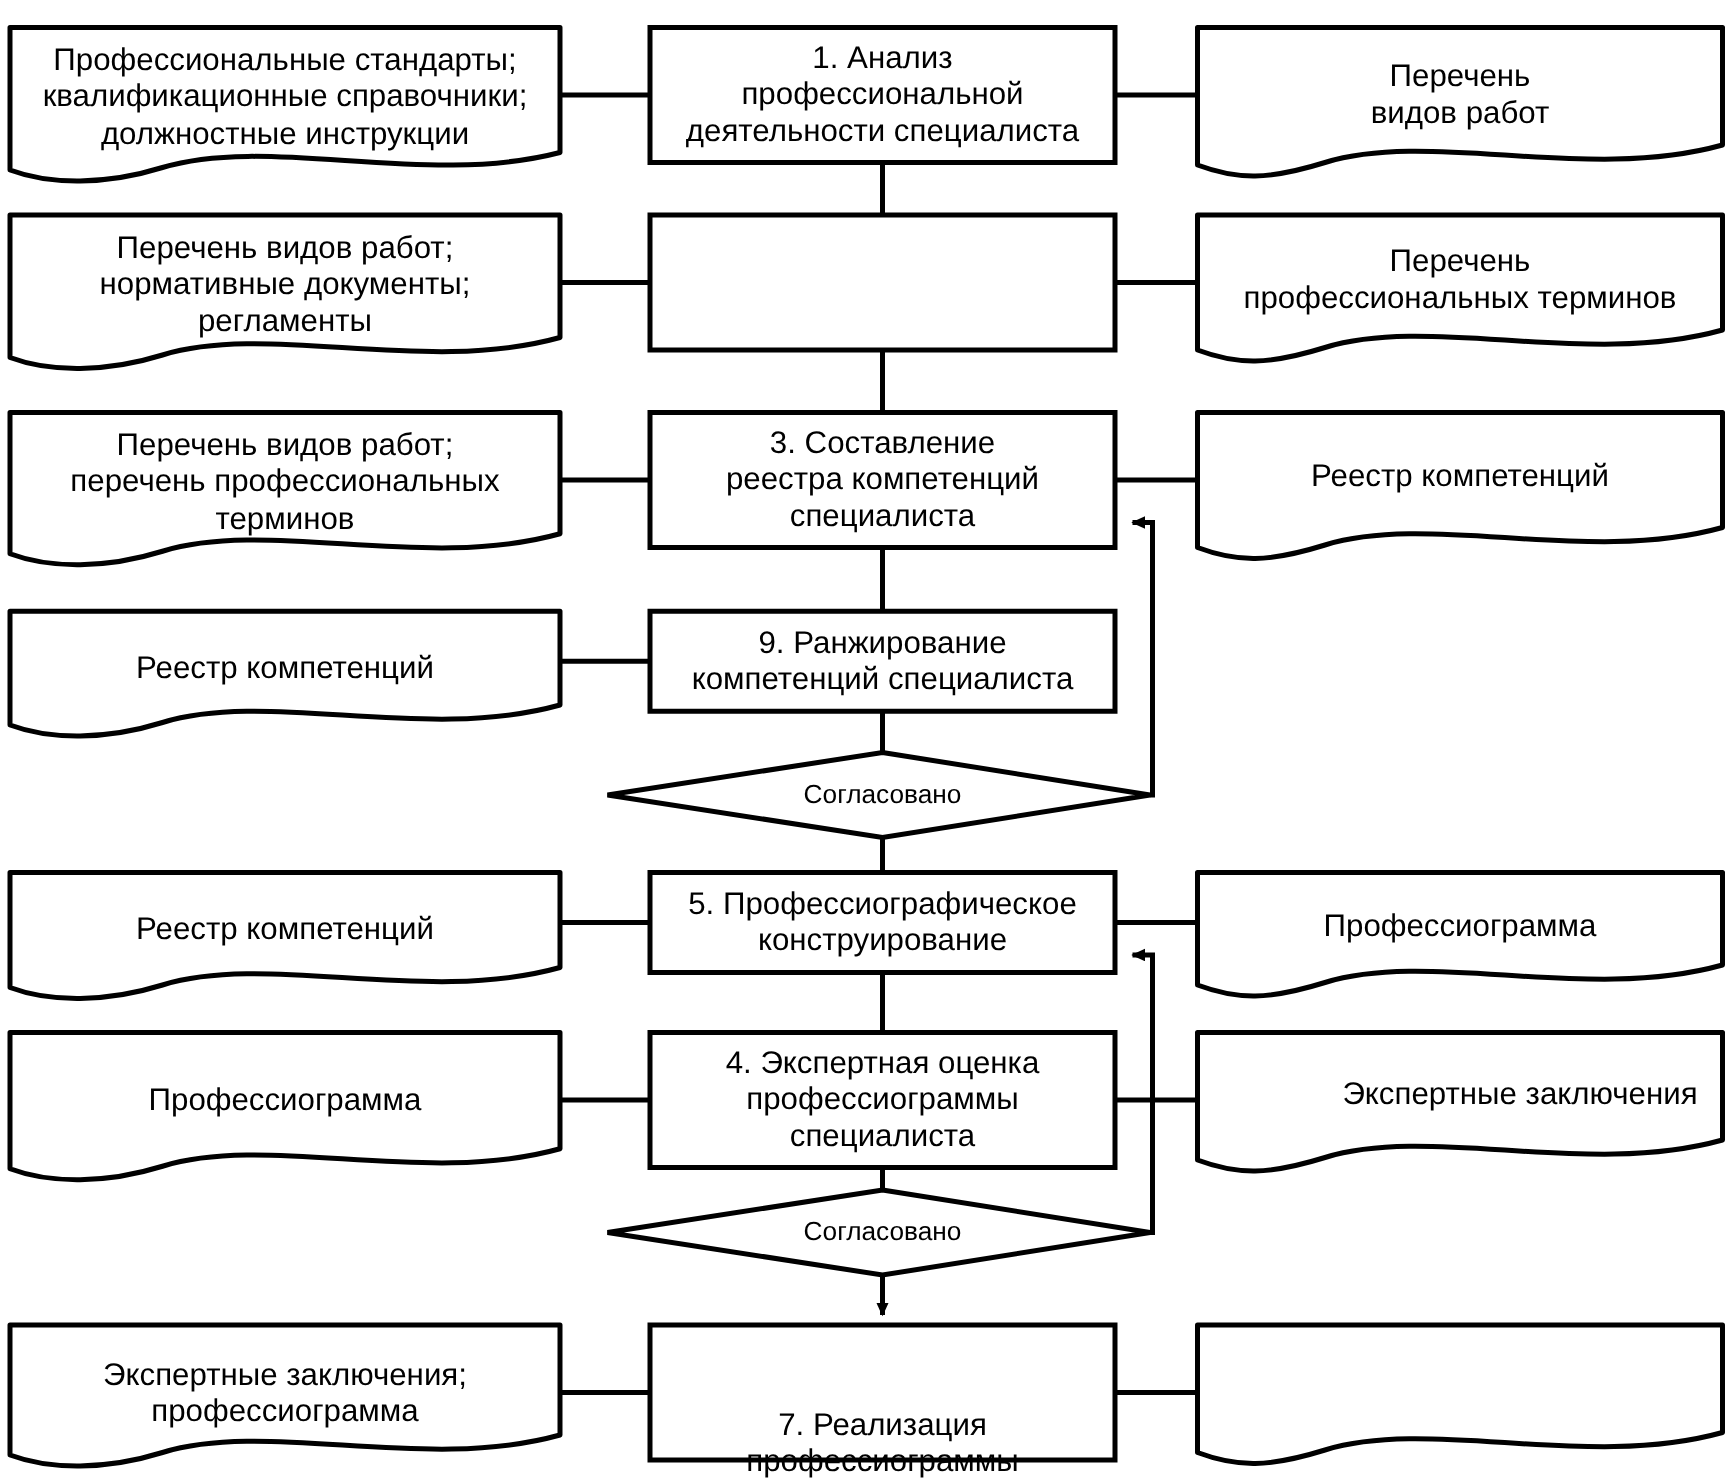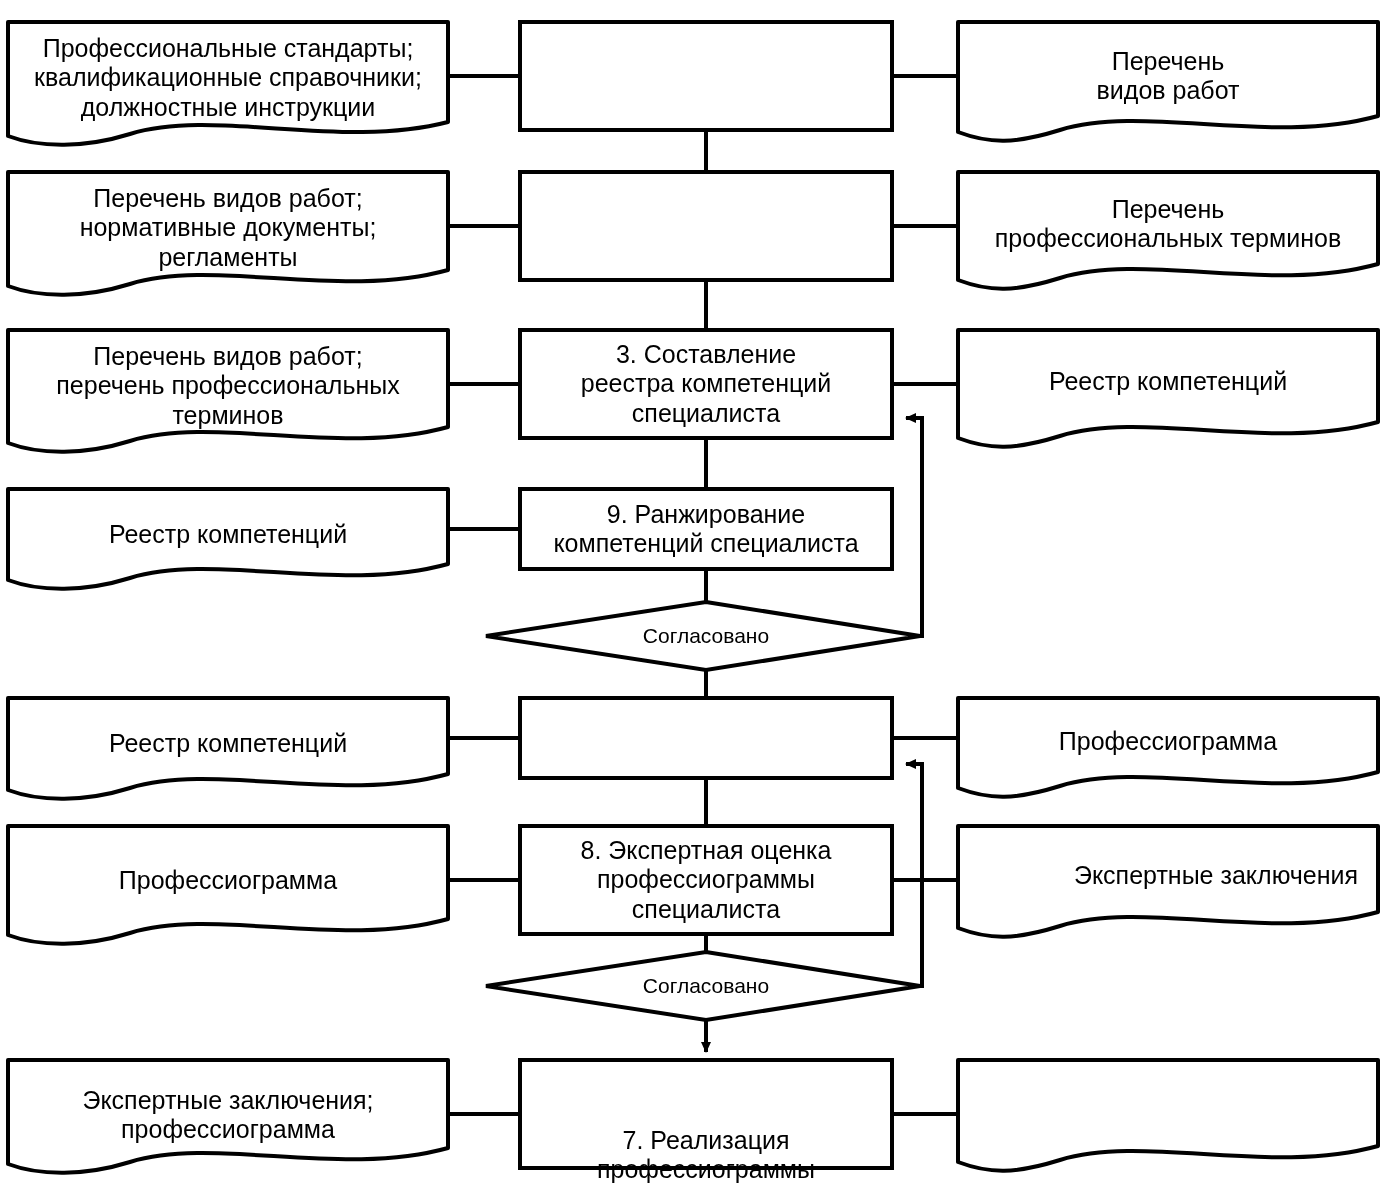--- a/index.html
+++ b/index.html
@@ -133,26 +133,31 @@
 регламенты</div>
   <div class="node-label doc" style="left:8px;  top:318px;  width:440px; height:112px;">Перечень видов работ;
 перечень профессиональных
 терминов</div>
   <div class="node-label doc" style="left:8px;  top:477px;  width:440px; height:92px;">Реестр компетенций</div>
   <div class="node-label doc" style="left:8px;  top:686px;  width:440px; height:92px;">Реестр компетенций</div>
   <div class="node-label doc" style="left:8px;  top:814px;  width:440px; height:110px;">Профессиограмма</div>
   <div class="node-label doc" style="left:8px;  top:1048px; width:440px; height:110px;">Экспертные заключения;
 профессиограмма</div>
 
+  <div class="node-label" style="left:522px; top:10px;   width:368px; height:108px;">1. Анализ
+профессиональной
+деятельности специалиста</div>
   <div class="node-label" style="left:522px; top:318px;  width:368px; height:108px;">3. Составление
 реестра компетенций
 специалиста</div>
   <div class="node-label" style="left:522px; top:477px;  width:368px; height:80px;">9. Ранжирование
 компетенций специалиста</div>
-  <div class="node-label" style="left:522px; top:814px;  width:368px; height:108px;">8. Экспертная оценка
+  <div class="node-label" style="left:518px; top:686px;  width:376px; height:80px;">5. Профессиографическое
+конструирование</div>
+  <div class="node-label" style="left:522px; top:814px;  width:368px; height:108px;">4. Экспертная оценка
 профессиограммы
 специалиста</div>
   <div class="node-label" style="left:522px; top:1104px; width:368px; height:108px;">7. Реализация
 профессиограммы
 специалиста</div>
 
   <div class="node-label doc" style="left:958px;  top:10px;   width:420px; height:108px;">Перечень
 видов работ</div>
   <div class="node-label doc" style="left:954px;  top:160px;  width:428px; height:104px;">Перечень
 профессиональных терминов</div>

